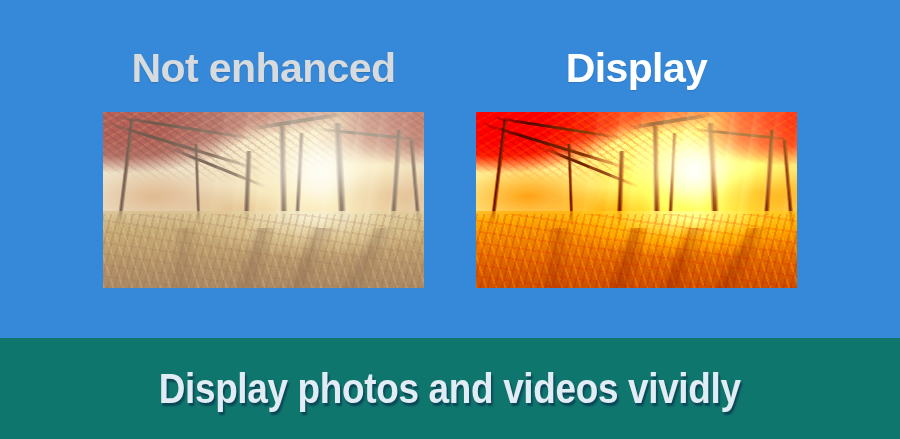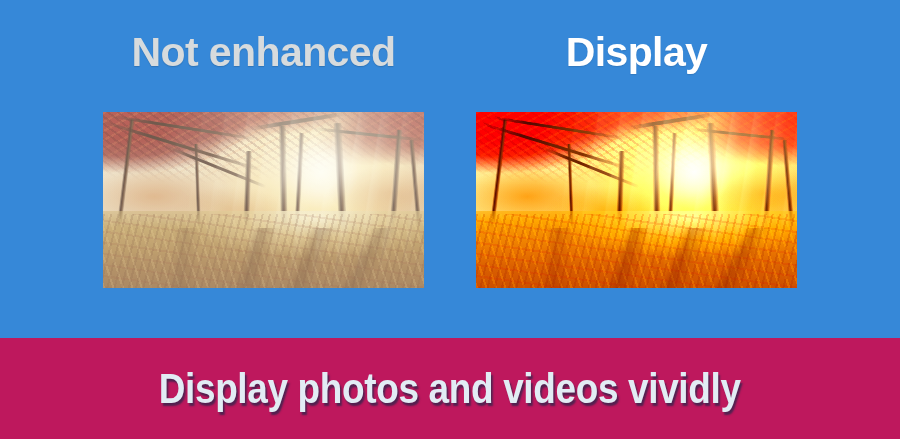--- a/index.html
+++ b/index.html
@@ -16,21 +16,21 @@
   .compare-area {
     position:absolute; left:0; top:0; width:900px; height:338px;
     background:#3688d8;
   }
 
   .panel { position:absolute; top:0; height:338px; }
   .panel-left  { left:103px; width:321px; }
   .panel-right { left:476px; width:321px; }
 
   .panel-caption {
-    position:absolute; left:-40px; right:-40px; top:28px;
+    position:absolute; left:-40px; right:-40px; top:44px;
     text-align:center;
     font-size:41px;
     font-weight:bold;
     letter-spacing:-0.6px;
     line-height:48px;
     white-space:nowrap;
   }
   .caption-dim   { color:#d7dbdd; text-shadow:0 1px 1px rgba(30,70,110,.30); }
   .caption-bright{ color:#ffffff; text-shadow:0 1px 1px rgba(30,70,110,.22); }
 
@@ -164,21 +164,21 @@
   }
   .photo-yes .wash {
     position:absolute; inset:0;
     background:linear-gradient(180deg, rgba(255,180,40,.06), rgba(180,60,10,.10));
     mix-blend-mode:overlay;
   }
 
   
   .banner {
     position:absolute; left:0; top:338px; width:900px; height:101px;
-    background:#be185d;
+    background:#0f766e;
     display:flex; align-items:center; justify-content:center;
   }
   .banner-text {
     font-size:42px;
     font-weight:bold;
     color:#e2ecf4;
     letter-spacing:-0.4px;
     transform:scaleX(.88);
     transform-origin:center;
     white-space:nowrap;

